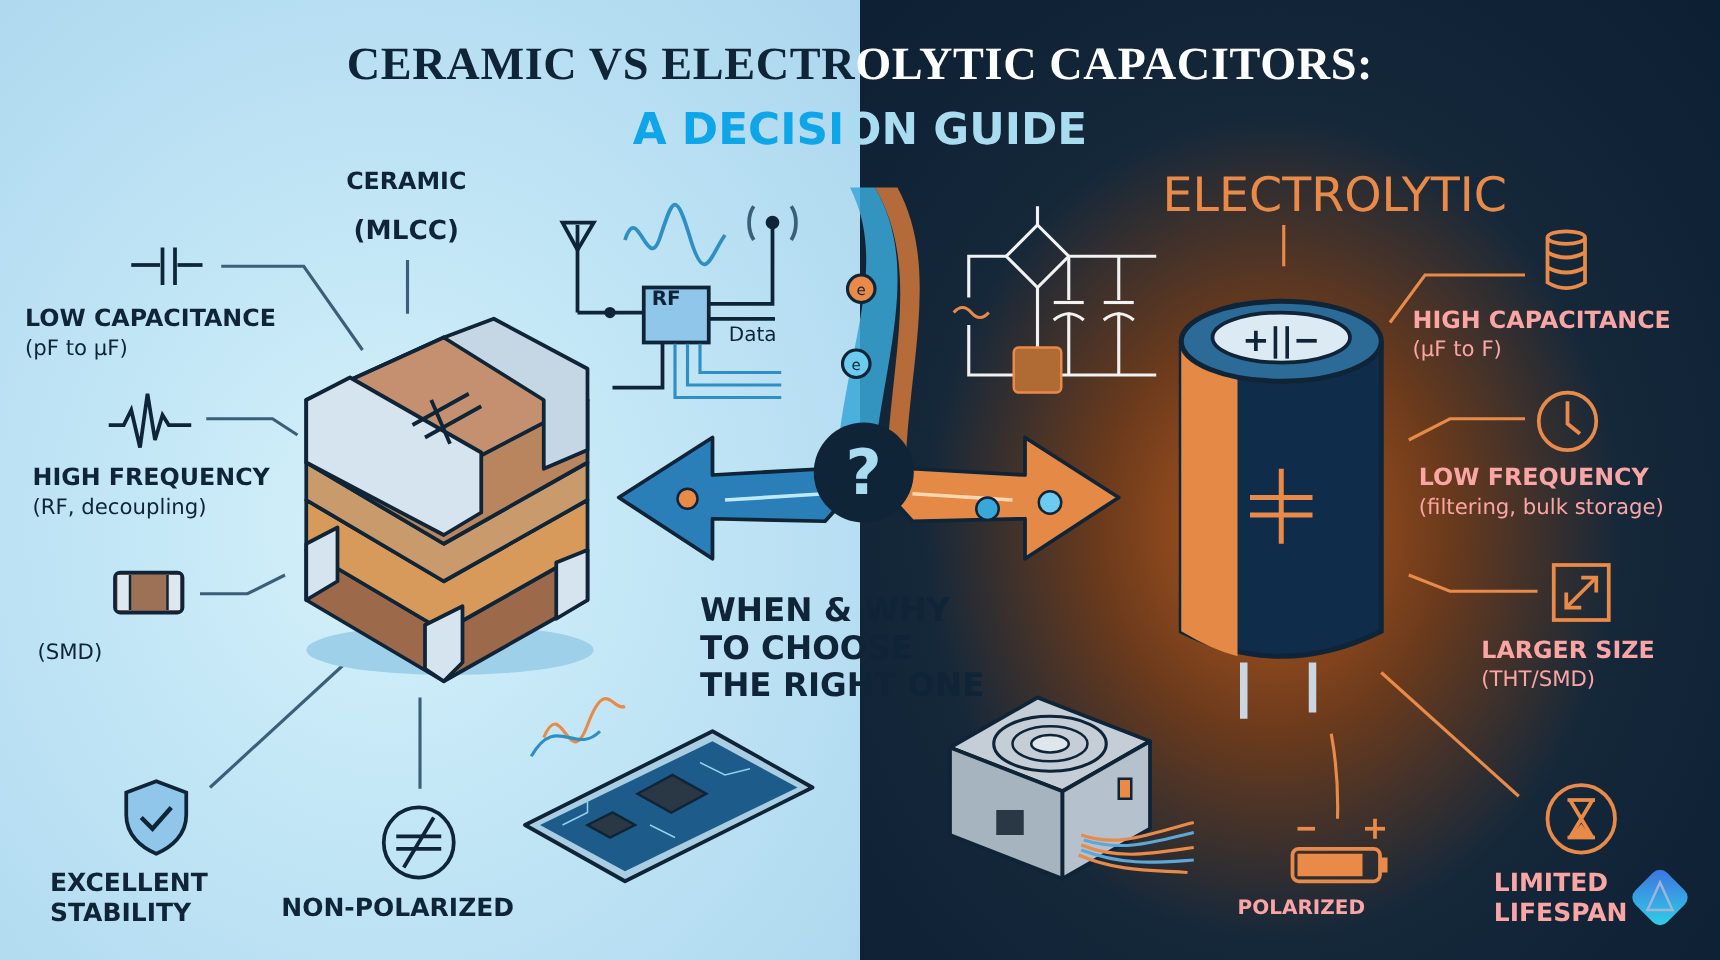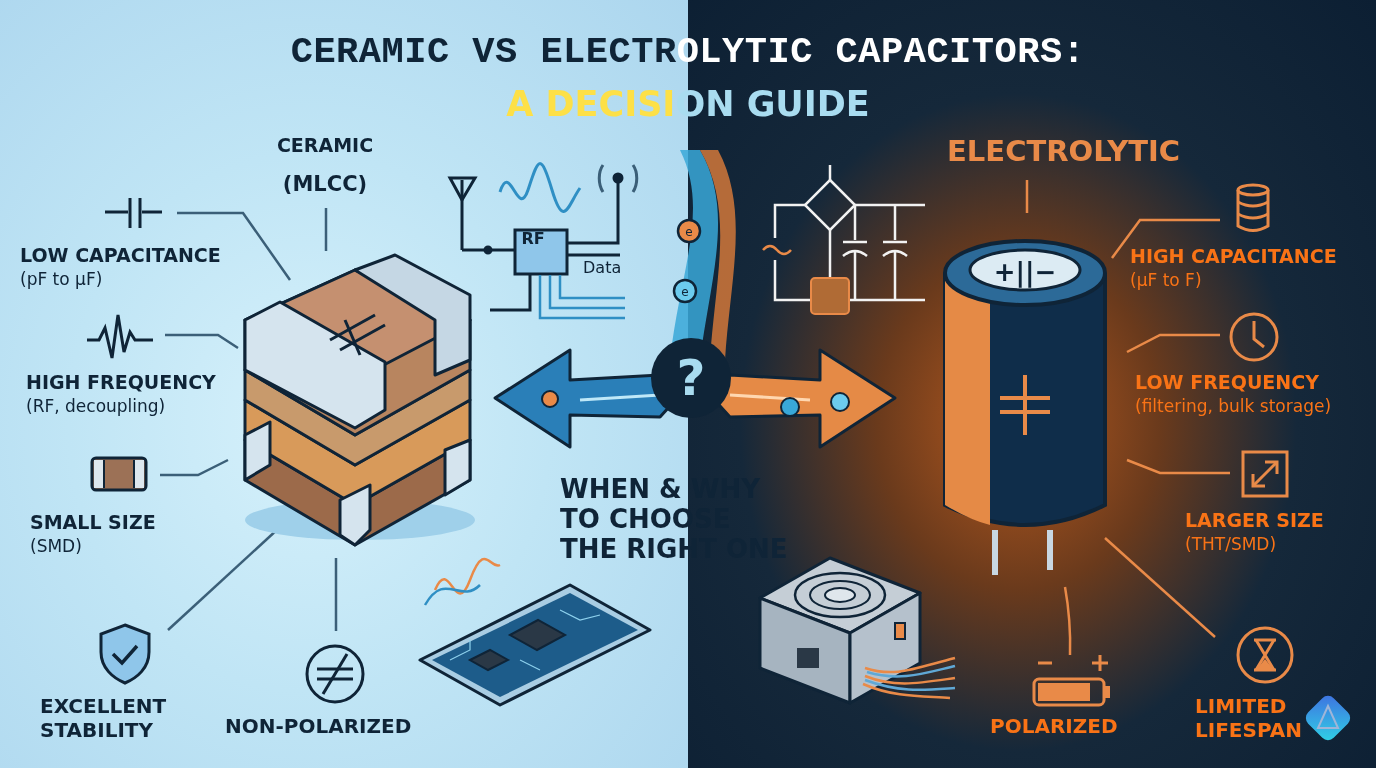--- a/index.html
+++ b/index.html
@@ -3,33 +3,33 @@
 <meta charset="utf-8">
 <style>
   *{box-sizing:border-box;margin:0;padding:0}
   html,body{width:1376px;height:768px;overflow:hidden}
   body{position:relative;font-family:"DejaVu Sans","Liberation Sans",sans-serif;background:#0d2236}
   .bg-left{position:absolute;left:0;top:0;width:688px;height:768px;
     background:radial-gradient(ellipse at 45% 55%,#d6f1fb 0%,#c0e5f5 45%,#acd6ee 100%)}
   .bg-right{position:absolute;left:688px;top:0;width:688px;height:768px;
     background:radial-gradient(ellipse at 48% 55%,#b85a1e 0%,#6a3a1c 28%,#15283a 55%,#0c1f33 100%)}
   .title{position:absolute;left:0;top:30px;width:1376px;text-align:center;
-    font-family:Liberation Mono, monospace;font-weight:bold;font-size:37px;letter-spacing:0.5px;line-height:44px}
+    font-family:Liberation Serif, serif;font-weight:bold;font-size:37px;letter-spacing:0.5px;line-height:44px}
   .title .l{color:#0f2437}
   .title .r{color:#ffffff}
   .subtitle{position:absolute;left:0;top:82px;width:1376px;text-align:center;font-weight:bold;font-size:35px;line-height:44px}
-  .subtitle .l{color:#fde047}
+  .subtitle .l{color:#0ea5e9}
   .subtitle .r{color:#a9dcf0}
   .head-ceramic{position:absolute;left:240px;top:134px;width:170px;text-align:center;color:#0f2437;font-weight:bold;font-size:19px}
   .head-ceramic-sub{position:absolute;left:240px;top:172px;width:170px;text-align:center;color:#0f2437;font-weight:bold;font-size:21px}
-  .head-elec{position:absolute;left:930px;top:134px;width:250px;text-align:right;color:#e98a48;font-weight:bold;font-size:29px}
+  .head-elec{position:absolute;left:930px;top:134px;width:250px;text-align:right;color:#e98a48;font-weight:normal;font-size:38px}
   .feat{position:absolute;font-weight:bold;font-size:19px;line-height:24px}
   .feat .sub{font-weight:normal;font-size:17px}
   .feat.dark{color:#0f2437}
-  .feat.light{color:#f97316}
+  .feat.light{color:#fca5a5}
   .choose{position:absolute;left:560px;top:474px;width:260px;font-weight:bold;font-size:26px;line-height:30px;color:#0f2437}
   .rf-label{position:absolute;left:513px;top:229px;width:40px;text-align:center;font-weight:bold;font-size:16px;color:#0f2437}
   .data-label{position:absolute;left:583px;top:258px;font-size:16px;color:#0f2437}
   .qmark{position:absolute;left:651px;top:338px;width:80px;height:80px;border-radius:50%;background:#0f2437;
     color:#a9dcf0;font-weight:bold;font-size:50px;text-align:center;line-height:80px}
   svg{position:absolute;overflow:visible}
 </style>
 </head>
 <body>
 
@@ -78,21 +78,20 @@
   <rect x="2" y="2" width="54" height="32" rx="4" fill="#9c7156" stroke="#0f2437" stroke-width="3"></rect>
   <rect x="4" y="4" width="10" height="28" fill="#dde7ee"></rect>
     <rect x="44" y="4" width="10" height="28" fill="#dde7ee"></rect>
   <line x1="14" y1="4" x2="14" y2="32" stroke="#0f2437" stroke-width="2"></line>
     <line x1="44" y1="4" x2="44" y2="32" stroke="#0f2437" stroke-width="2"></line>
 </svg>
 <svg style="left:158px;top:455px" width="80" height="30">
     <polyline points="2,20 40,20 70,5" stroke="#3b5f78" stroke-width="2.5" fill="none"></polyline>
   </svg>
 <div class="feat dark" style="left:30px;top:510px;width:180px">
-  <div>SMALL SIZE</div>
   <div class="sub">(SMD)</div>
 </div>
 
 <svg style="left:165px;top:525px" width="120" height="110">
     <line x1="3" y1="105" x2="114" y2="3" stroke="#3b5f78" stroke-width="2.5"></line>
   </svg>
 <svg style="left:97px;top:622px" width="56" height="64" viewBox="0 0 56 64">
   <path d="M28 3 L52 12 L52 30 C52 46 40 56 28 61 C16 56 4 46 4 30 L4 12 Z" fill="#8fc6ea" stroke="#0f2437" stroke-width="3"></path>
   <polyline points="16,32 25,41 40,24" stroke="#0f2437" stroke-width="3.5" fill="none"></polyline>
 </svg>
@@ -313,21 +312,21 @@
 <svg style="left:1030px;top:655px" width="90" height="55" viewBox="0 0 90 55">
   <line x1="8" y1="8" x2="22" y2="8" stroke="#e98a48" stroke-width="3"></line>
   <g stroke="#e98a48" stroke-width="3">
       <line x1="62" y1="8" x2="78" y2="8"></line>
       <line x1="70" y1="0" x2="70" y2="16"></line>
     </g>
   <rect x="4" y="24" width="70" height="26" rx="5" stroke="#e98a48" stroke-width="3" fill="none"></rect>
   <rect x="8" y="28" width="52" height="18" fill="#e98a48"></rect>
   <rect x="74" y="31" width="6" height="12" fill="#e98a48"></rect>
 </svg>
-<div class="feat light" style="left:990px;top:714px;width:160px;font-size:20px">
+<div class="feat light" style="left:990px;top:714px;width:160px;font-size:16px">
   <div>POLARIZED</div>
 </div>
 
 <svg style="left:755px;top:548px" width="200" height="160" viewBox="0 0 200 160">
   <path d="M5 50 L75 10 L165 45 L95 85 Z" fill="#c5ced6" stroke="#0f2437" stroke-width="3" stroke-linejoin="round"></path>
   <path d="M5 50 L95 85 L95 155 L5 120 Z" fill="#a6b4c0" stroke="#0f2437" stroke-width="3" stroke-linejoin="round"></path>
   <path d="M95 85 L165 45 L165 115 L95 155 Z" fill="#b5c1cc" stroke="#0f2437" stroke-width="3" stroke-linejoin="round"></path>
   <ellipse cx="85" cy="47" rx="45" ry="22" fill="none" stroke="#0f2437" stroke-width="2.5"></ellipse>
   <ellipse cx="85" cy="47" rx="30" ry="14" fill="none" stroke="#0f2437" stroke-width="2"></ellipse>
   <ellipse cx="85" cy="47" rx="15" ry="7" fill="#dfe6ec" stroke="#0f2437" stroke-width="2"></ellipse>

